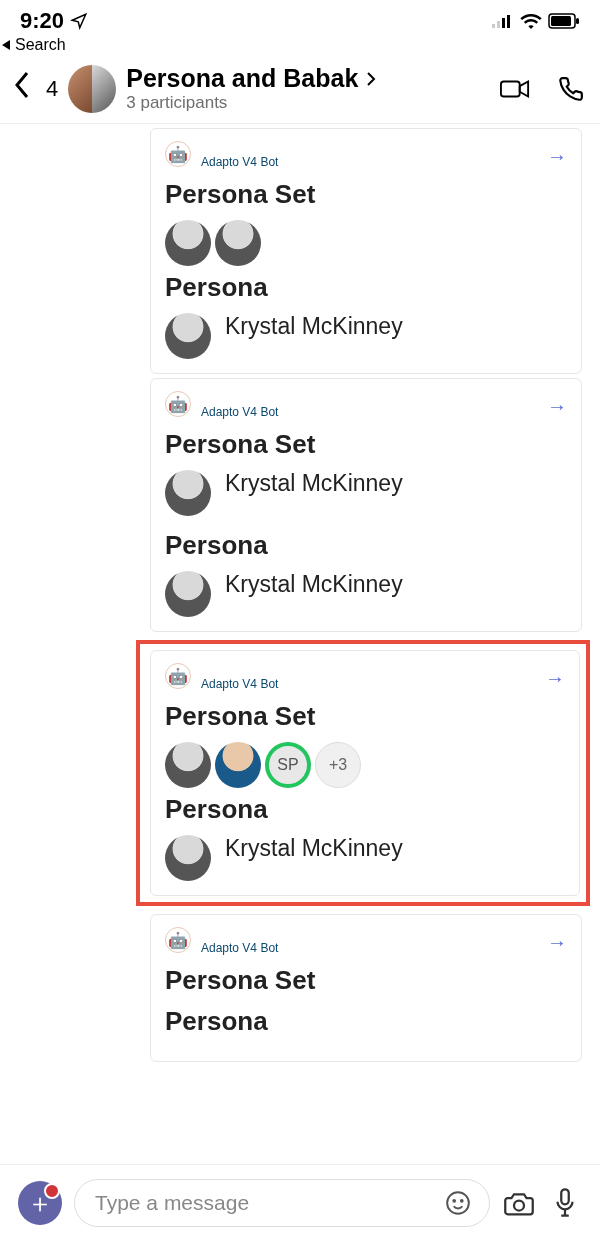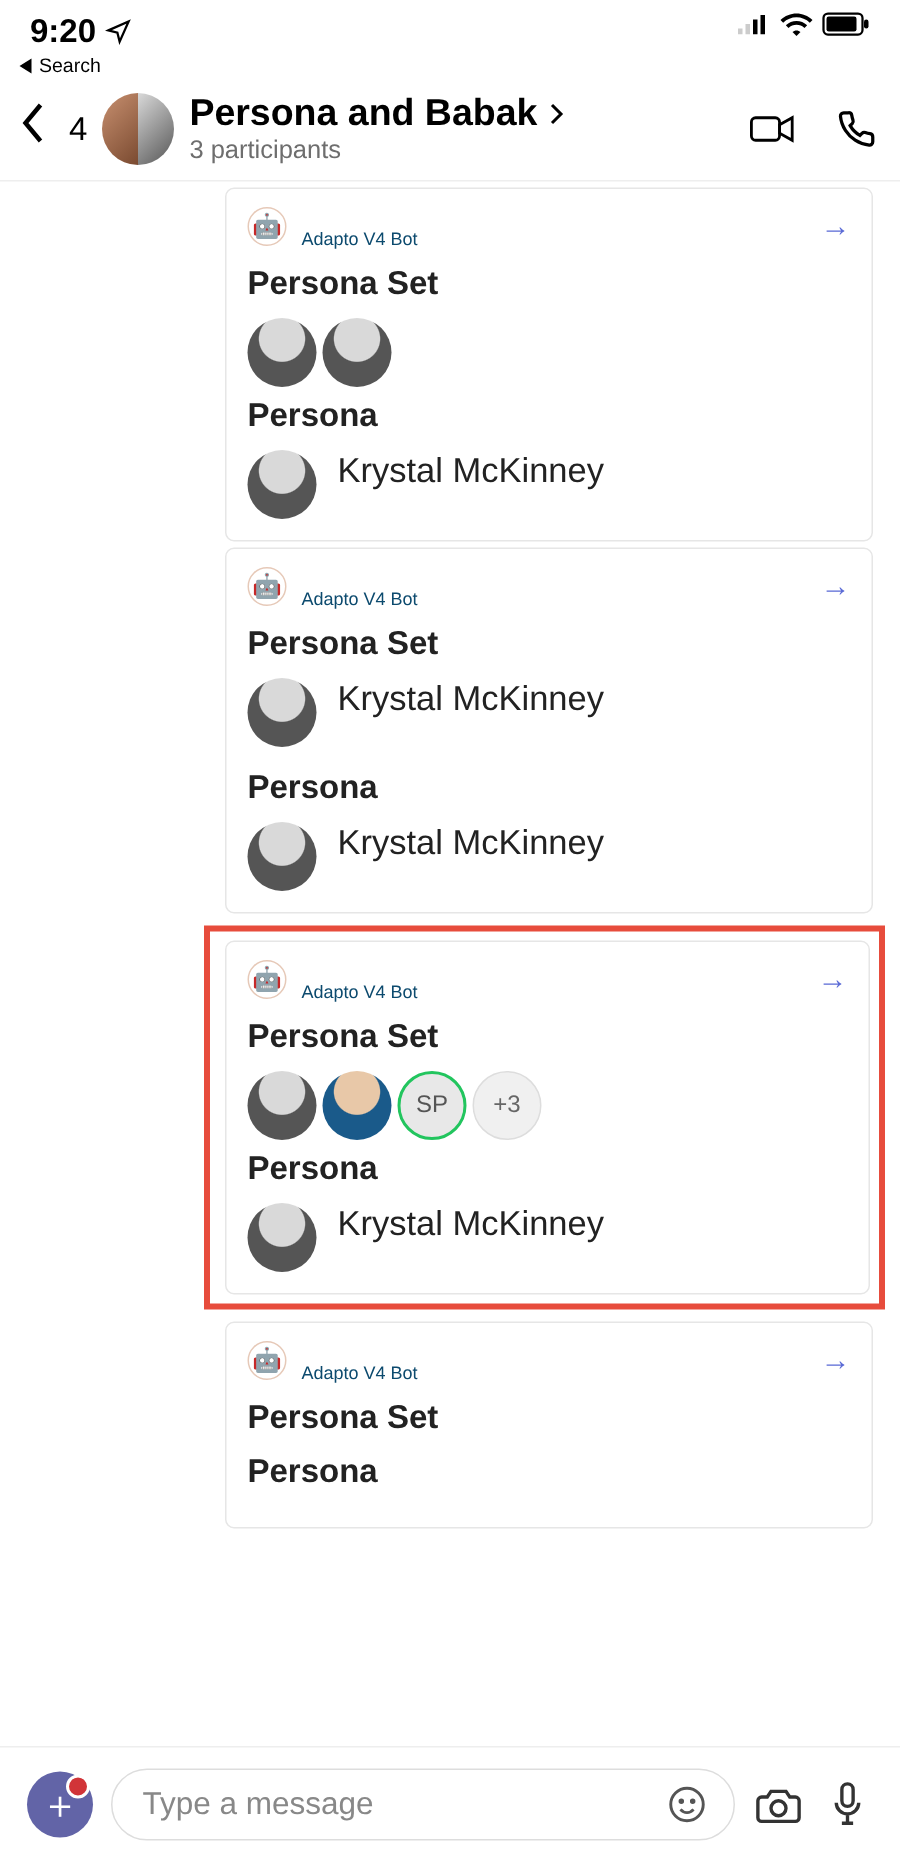--- a/index.html
+++ b/index.html
@@ -8,31 +8,31 @@
     height: 1247px;
     font-family: -apple-system, BlinkMacSystemFont, "Segoe UI", sans-serif;
     background: #fff;
     overflow: hidden;
     position: relative;
   }
   
   .status-bar {
     display: flex;
     justify-content: space-between;
-    align-items: flex-start;
+    align-items: center;
     padding: 8px 20px 2px 20px;
     font-weight: 600;
     font-size: 22px;
   }
   .status-left { display: flex; align-items: center; gap: 6px; }
   .status-right { display: flex; align-items: center; gap: 6px; }
   .back-search {
-    font-size: 13px;
+    font-size: 16px;
     font-weight: 400;
-    padding: 0 12px 4px 12px;
+    padding: 0 12px 4px 1px;
     display: flex;
     align-items: center;
     gap: 4px;
   }
   
   .chat-header {
     display: flex;
     align-items: center;
     padding: 6px 14px 10px 14px;
     border-bottom: 1px solid #eee;
@@ -73,27 +73,27 @@
   .bot-row { display:flex; align-items:center; gap:10px; }
   .bot-avatar {
     width: 26px; height:26px; border-radius:50%;
     background: #fff; border:1px solid #e6c9b8;
     display:flex; align-items:center; justify-content:center;
     font-size: 16px;
   }
   .bot-name { font-size: 12px; color:#0c4a6e;margin-top:16px; }
   .arrow { color:#5b6bd6; font-size:20px; }
   .section-label {
-    font-weight: 700; font-size: 22px; color:#222; margin: 6px 0 10px 0;
+    font-weight: 700; font-size: 26px; color:#222; margin: 6px 0 10px 0;
   }
   .avatar-row { display:flex; gap:4px; align-items:center; margin-bottom:6px;}
   .avatar {
     width:46px; height:46px; border-radius:50%;
     background: linear-gradient(135deg,#888,#555);
-    border: 2px solid #22c55e;
+    border: 4px solid #22c55e;
     overflow:hidden;
     display:flex; align-items:center; justify-content:center;
   }
   .avatar.initials {
     background:#e8e8e8; color:#555; font-size:16px; font-weight:500;
   }
   .avatar.more {
     background:#f0f0f0; color:#666; font-size:16px; border:1px solid #ddd;
   }
   .persona-row { display:flex; align-items:flex-start; gap:14px; margin-top:6px;}

